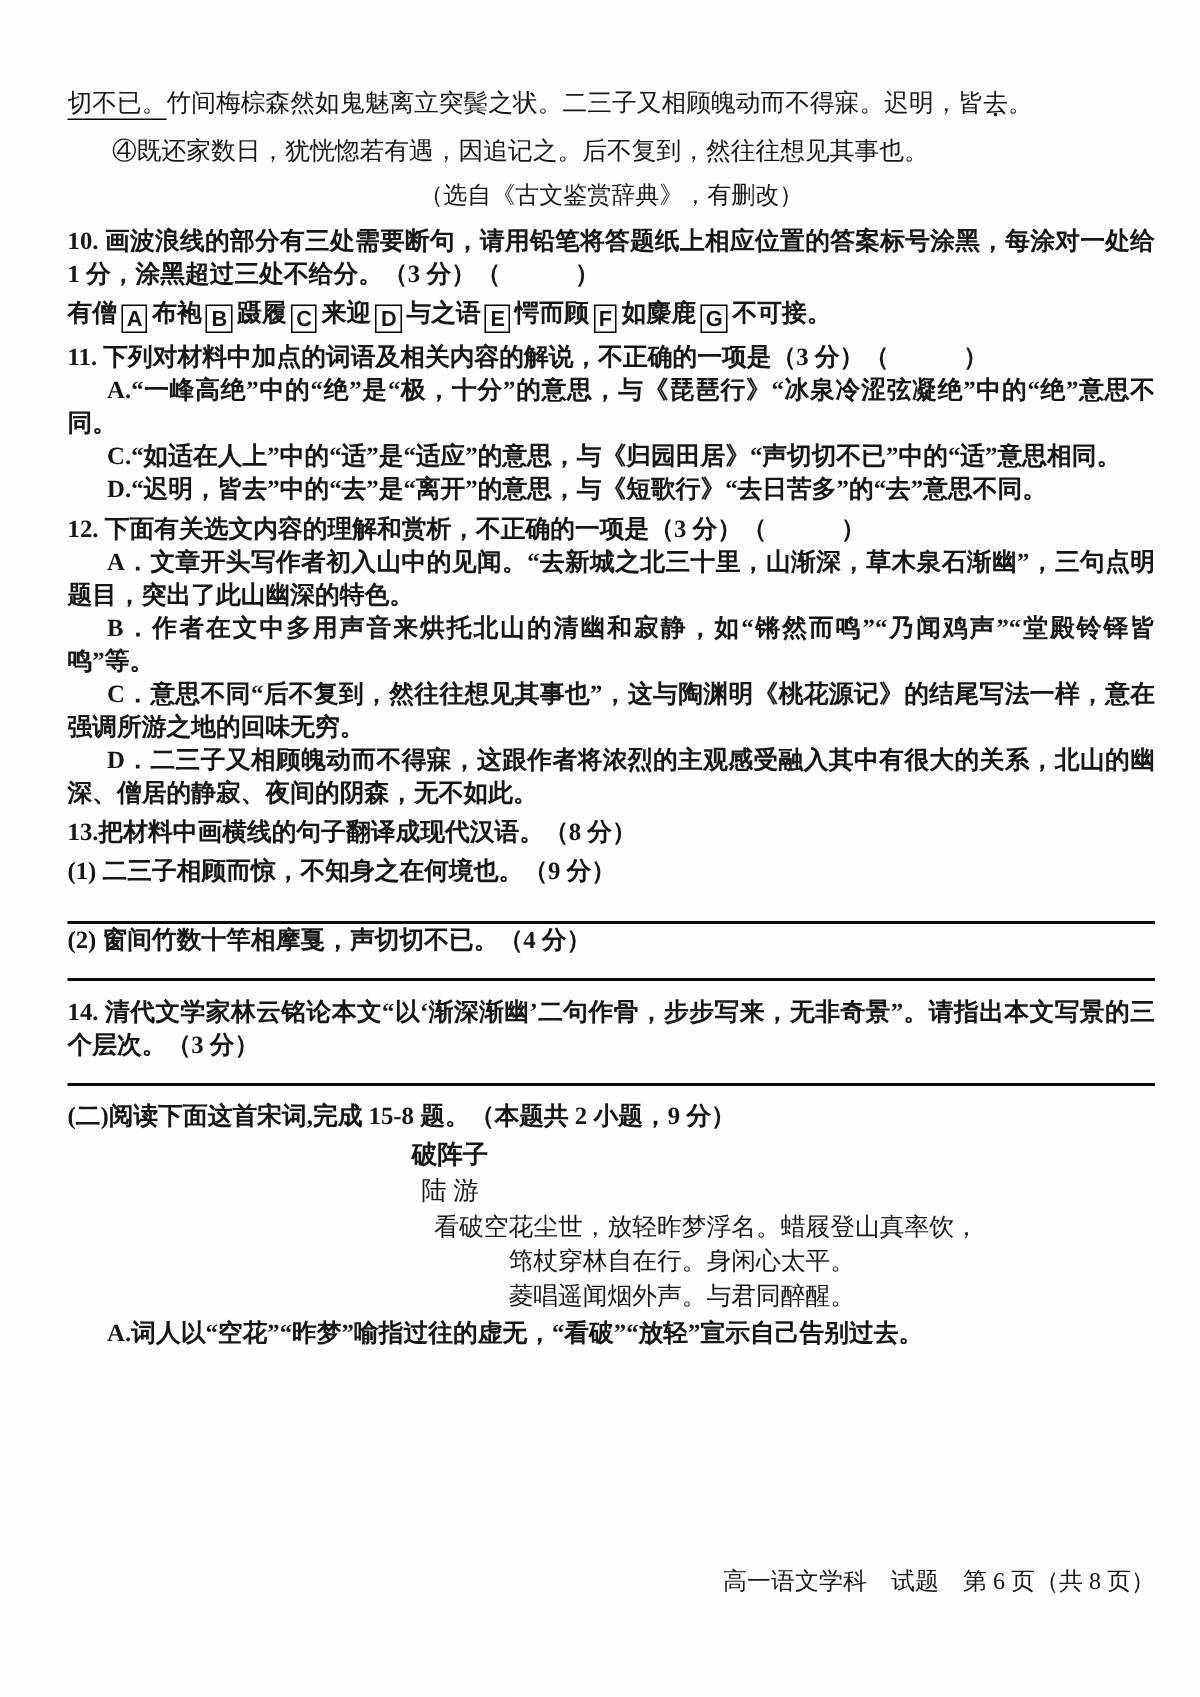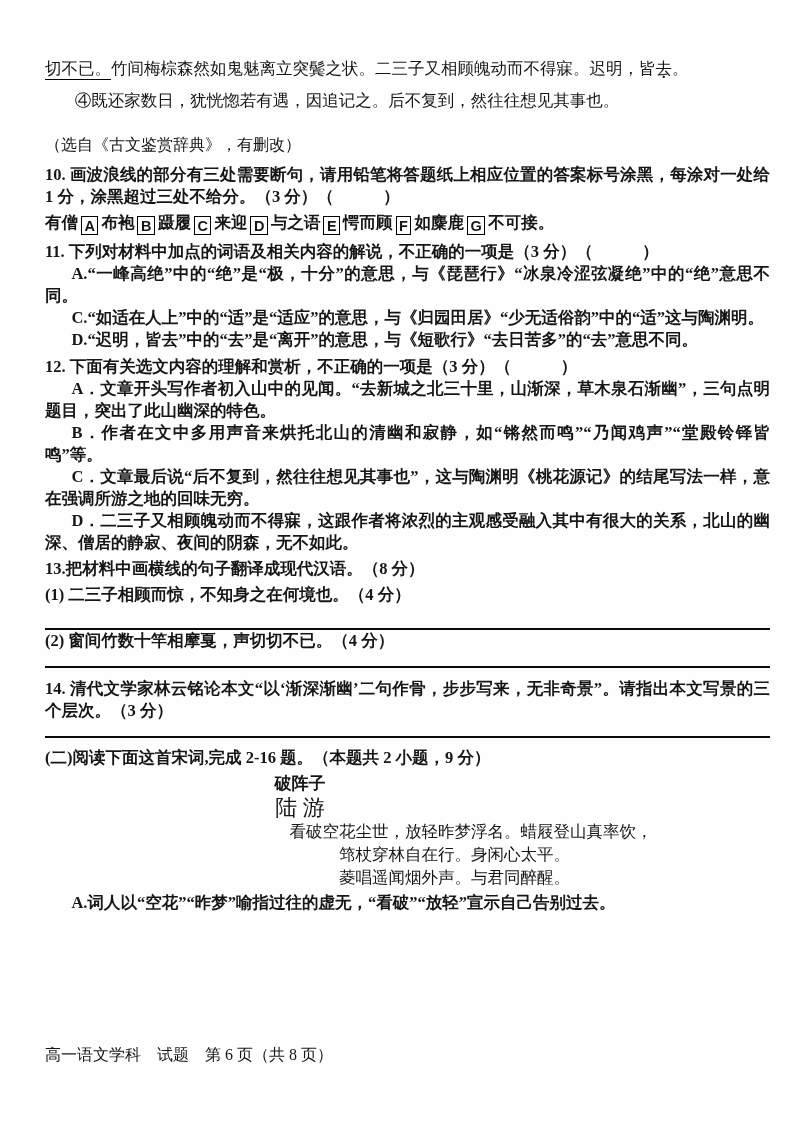--- a/index.html
+++ b/index.html
@@ -11,21 +11,21 @@
     background: #fefefe;
     padding: 58px 30px 0 45px;
     font-family: "Liberation Serif", "DejaVu Serif", serif;
     color: #161616;
     overflow: hidden;
   }
   p { margin: 0; font-size: 16.5px; line-height: 22px; text-align: justify; }
   .b { font-weight: 700; }
   .kai { font-weight: 400; }
   .indent { text-indent: 1.8em; }
-  .src { text-align: left; margin-top: 22px; font-size: 16px; }
+  .src { text-align: center; margin-top: 8px; font-size: 16px; }
   .mt2 { margin-top: 2px; } .mt3 { margin-top: 3px; } .mt4 { margin-top: 4px; }
   .mt5 { margin-top: 5px; } .mt7 { margin-top: 7px; } .mt8 { margin-top: 8px; }
   .mt10 { margin-top: 10px; } .mt14 { margin-top: 14px; } .mt16 { }
   .mt22 { margin-top: 22px; }
   .opt { text-indent: 1.6em; }
   .segline { line-height: 26px; text-align: left; }
   .mk {
     display: inline-block;
     border: 1.6px solid #000;
     min-width: 13px; height: 19px; line-height: 18px;
@@ -39,65 +39,65 @@
   .dotted { position: relative; }
   .dotted::after {
     content: "·";
     position: absolute; left: 50%; transform: translateX(-50%);
     bottom: -10px; font-weight: 700; font-size: 15px;
   }
   .rule { height: 0; border-top: 2px solid #0a0a0a; }
   .rule-thick { border-top: 2.5px solid #0a0a0a; }
   .center510 { width: 510px; text-align: center; }
   .ptitle { font-weight: 700; font-size: 17px; line-height: 24px; }
-  .pauthor { font-size: 22px; line-height: 24px; }
+  .pauthor { font-size: 17px; line-height: 24px; }
   .pline { line-height: 23px; text-align: center; }
   .pl-a { margin-left: 127px; }
   .pl-b { margin-left: 94px; }
   .footer {
     position: absolute; top: 1044px; left: 45px; width: 725px;
-    text-align: left; font-size: 16px;
+    text-align: right; font-size: 16px;
   }
 </style>
 </head>
 <body>
 
 <div class="page">
 
   <p class="kai"><span class="ul">切不已。</span><span>竹间梅棕森然如鬼魅离立突鬓之状。二三子又相顾魄动而不得寐。迟明，皆</span><span class="dotted">去</span><span>。</span></p>
 
   <p class="kai indent mt10">④既还家数日，犹恍惚若有遇，因追记之。后不复到，然往往想见其事也。</p>
 
   <p class="src">（选自《古文鉴赏辞典》，有删改）</p>
 
   <p class="b mt8">10. 画波浪线的部分有三处需要断句，请用铅笔将答题纸上相应位置的答案标号涂黑，每涂对一处给 1 分，涂黑超过三处不给分。（3 分）（　　　）</p>
 
   <p class="b segline mt2"><span>有僧</span><span class="mk">A</span><span>布袍</span><span class="mk">B</span><span>蹑履</span><span class="mk">C</span><span>来迎</span><span class="mk">D</span><span>与之语</span><span class="mk">E</span><span>愕而顾</span><span class="mk">F</span><span>如麋鹿</span><span class="mk">G</span><span>不可接。</span></p>
 
   <p class="b mt5">11. 下列对材料中加点的词语及相关内容的解说，不正确的一项是（3 分）（　　　）</p>
   <p class="b opt">A.“一峰高绝”中的“绝”是“极，十分”的意思，与《琵琶行》“冰泉冷涩弦凝绝”中的“绝”意思不同。</p>
-  <p class="b opt">C.“如适在人上”中的“适”是“适应”的意思，与《归园田居》“少无适俗韵”中的“适”这与陶渊明。</p>
+  <p class="b opt">C.“如适在人上”中的“适”是“适应”的意思，与《归园田居》“声切切不已”中的“适”意思相同。</p>
   <p class="b opt">D.“迟明，皆去”中的“去”是“离开”的意思，与《短歌行》“去日苦多”的“去”意思不同。</p>
 
   <p class="b mt5">12. 下面有关选文内容的理解和赏析，不正确的一项是（3 分）（　　　）</p>
   <p class="b opt">A．文章开头写作者初入山中的见闻。“去新城之北三十里，山渐深，草木泉石渐幽”，三句点明题目，突出了此山幽深的特色。</p>
   <p class="b opt">B．作者在文中多用声音来烘托北山的清幽和寂静，如“锵然而鸣”“乃闻鸡声”“堂殿铃铎皆鸣”等。</p>
-  <p class="b opt">C．文章最后说“后不复到，然往往想见其事也”，这与陶渊明《桃花源记》的结尾写法一样，意在强调所游之地的回味无穷。</p>
+  <p class="b opt">C．意思不同“后不复到，然往往想见其事也”，这与陶渊明《桃花源记》的结尾写法一样，意在强调所游之地的回味无穷。</p>
   <p class="b opt">D．二三子又相顾魄动而不得寐，这跟作者将浓烈的主观感受融入其中有很大的关系，北山的幽深、僧居的静寂、夜间的阴森，无不如此。</p>
 
   <p class="b mt4">13.把材料中画横线的句子翻译成现代汉语。（8 分）</p>
-  <p class="b mt4">(1) 二三子相顾而惊，不知身之在何境也。（4 分）</p>
+  <p class="b mt4">(1) 二三子相顾而惊，不知身之在何境也。（9 分）</p>
   <div class="rule mt22"></div>
   <p class="b mt16">(2) 窗间竹数十竿相摩戛，声切切不已。（4 分）</p>
   <div class="rule mt14"></div>
 
   <p class="b mt10">14. 清代文学家林云铭论本文“以‘渐深渐幽’二句作骨，步步写来，无非奇景”。请指出本文写景的三个层次。（3 分）</p>
   <div class="rule rule-thick mt14"></div>
 
-  <p class="b mt8" style="line-height:24px;">(二)阅读下面这首宋词,完成 2-16 题。（本题共 2 小题，9 分）</p>
+  <p class="b mt8" style="line-height:24px;">(二)阅读下面这首宋词,完成 15-8 题。（本题共 2 小题，9 分）</p>
 
   <p class="ptitle center510 mt2">破阵子</p>
   <p class="pauthor center510 kai">陆 游</p>
 
   <p class="kai pline pl-a">看破空花尘世，放轻昨梦浮名。蜡屐登山真率饮，</p>
   <p class="kai pline pl-b">筇杖穿林自在行。身闲心太平。</p>
   <p class="kai pline pl-b">菱唱遥闻烟外声。与君同醉醒。</p>
 
   <p class="b opt mt3">A.词人以“空花”“昨梦”喻指过往的虚无，“看破”“放轻”宣示自己告别过去。</p>
 

